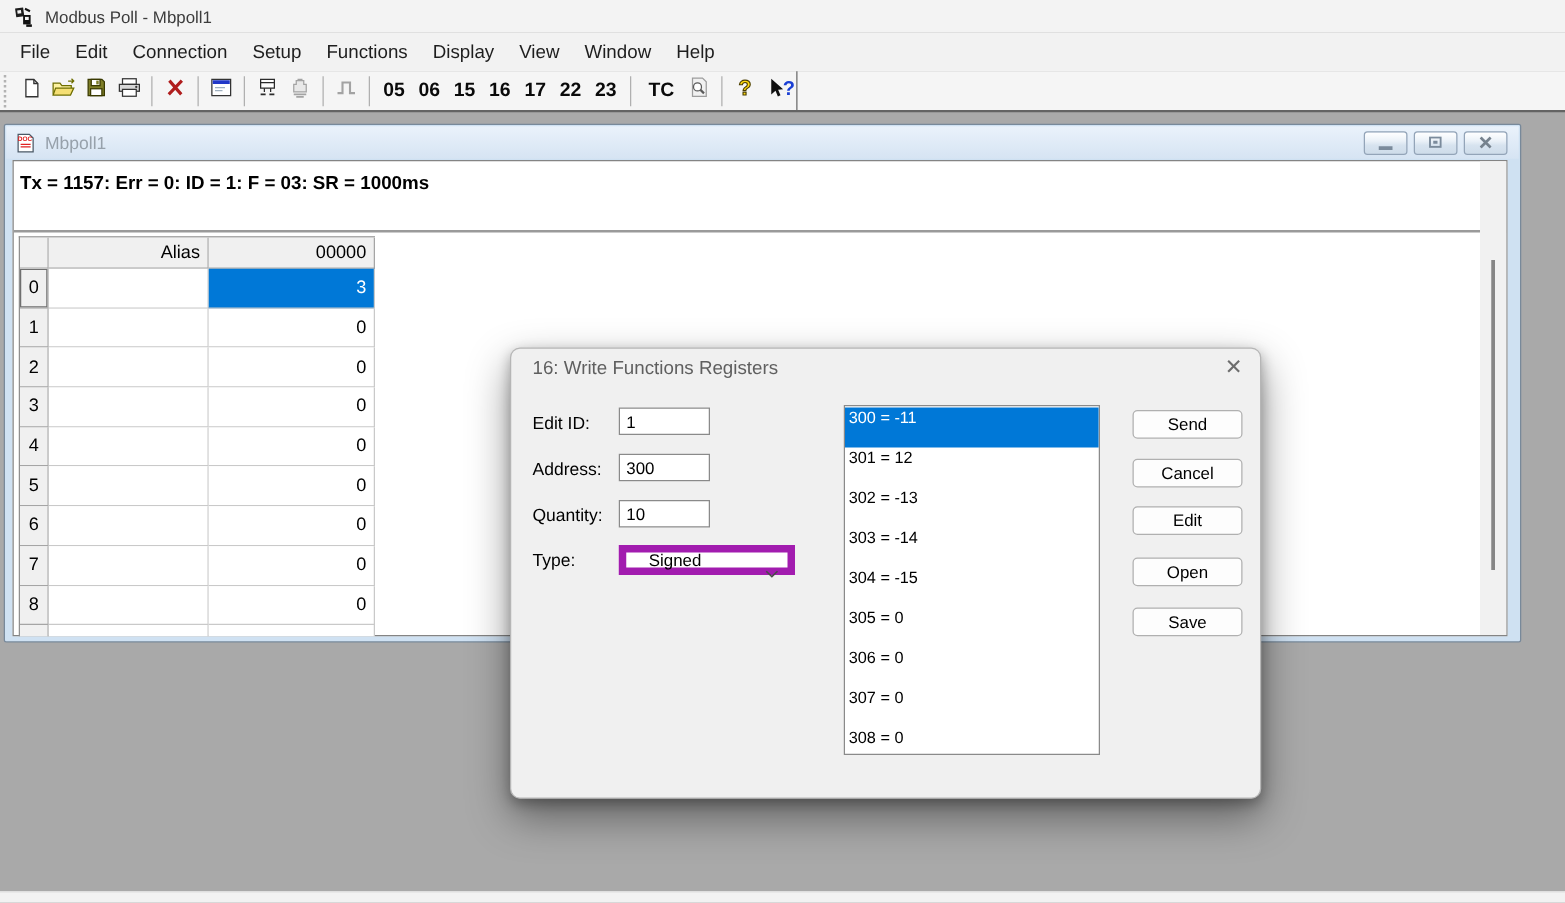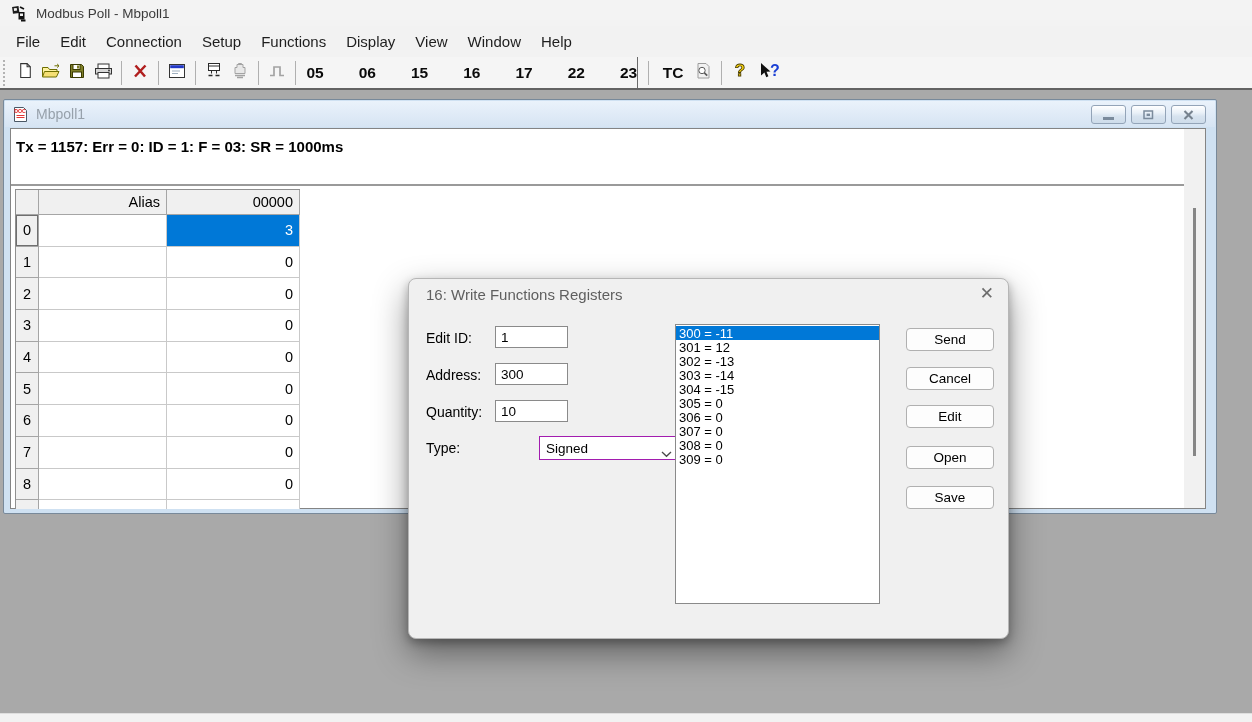--- a/index.html
+++ b/index.html
@@ -73,27 +73,27 @@
   #dialog { position:absolute; left:408px; top:188px; width:601px; height:361px; background:#f0f0f0;
             border:1px solid #b6b6b6; border-radius:8px; z-index:10;
             box-shadow:0 14px 34px rgba(0,0,0,0.42), 0 4px 10px rgba(0,0,0,0.28); }
   #dialog-title { position:absolute; left:17px; top:7px; font-size:15px; color:#5f5f5f; }
   #dialog-close { position:absolute; right:14px; top:4px; font-size:17px; color:#6d6d6d; cursor:default; }
   .dlg-label { position:absolute; left:17px; font-size:14px; color:#000; }
   .dlg-input { position:absolute; left:86px; width:73px; height:22px; border:1px solid #8a8a8a;
                background:#fff; font-family:"Liberation Sans",sans-serif; font-size:13.5px;
                padding-left:5px; color:#000; outline:none; }
   #type-select { position:absolute; left:86px; top:157px; width:141px; height:24px; background:#fff;
-                 border:1px solid #a21caf; display:flex; align-items:center; padding-left:6px;
-                 font-size:13.5px; color:#000;margin-left:44px; }
+                 border:6px solid #a21caf; display:flex; align-items:center; padding-left:18px;
+                 font-size:13.5px; color:#000; }
   #type-chevron { position:absolute; right:7px; top:9px; }
 
   #register-list { position:absolute; left:266px; top:45px; width:205px; height:280px; background:#fff;
                    border:1px solid #8a8a8a; font-size:13px; overflow:hidden; padding-top:1px; }
-  .li { height:14px; line-height:16.2px; padding-left:3px; color:#000; white-space:nowrap; }
+  .li { height:32px; line-height:16.2px; padding-left:3px; color:#000; white-space:nowrap; }
   .li.selected { background:#0078d7; color:#fff; }
 
   .dlg-btn { position:absolute; left:497px; width:88px; height:23px; background:#fdfdfd;
              border:1px solid #b0b0b0; border-radius:4px; font-size:13.5px; color:#000;
              display:flex; align-items:center; justify-content:center; cursor:default; }
 </style>
 </head>
 <body>
 
 <div id="app">
@@ -215,21 +215,21 @@
     <div class="tbi">
         <span>
       <svg width="18" height="14" viewBox="0 0 18 14">
             <path d="M2 11.5h4V3h6v8.5h4" fill="none" stroke="#a3a3a3" stroke-width="1.7"></path>
           </svg>
     </span>
       </div>
 
     <div class="tb-sep"></div>
 
-    <div id="fn-codes" style="display:flex;align-items:flex-start;gap:24px;">
+    <div id="fn-codes" style="display:flex;align-items:flex-start;">
 
     <div class="fn-btn">05</div>
         <div class="fn-btn">06</div>
         <div class="fn-btn">15</div>
         <div class="fn-btn">16</div>
         <div class="fn-btn">17</div>
         <div class="fn-btn">22</div>
         <div class="fn-btn">23</div>
       </div>
 

